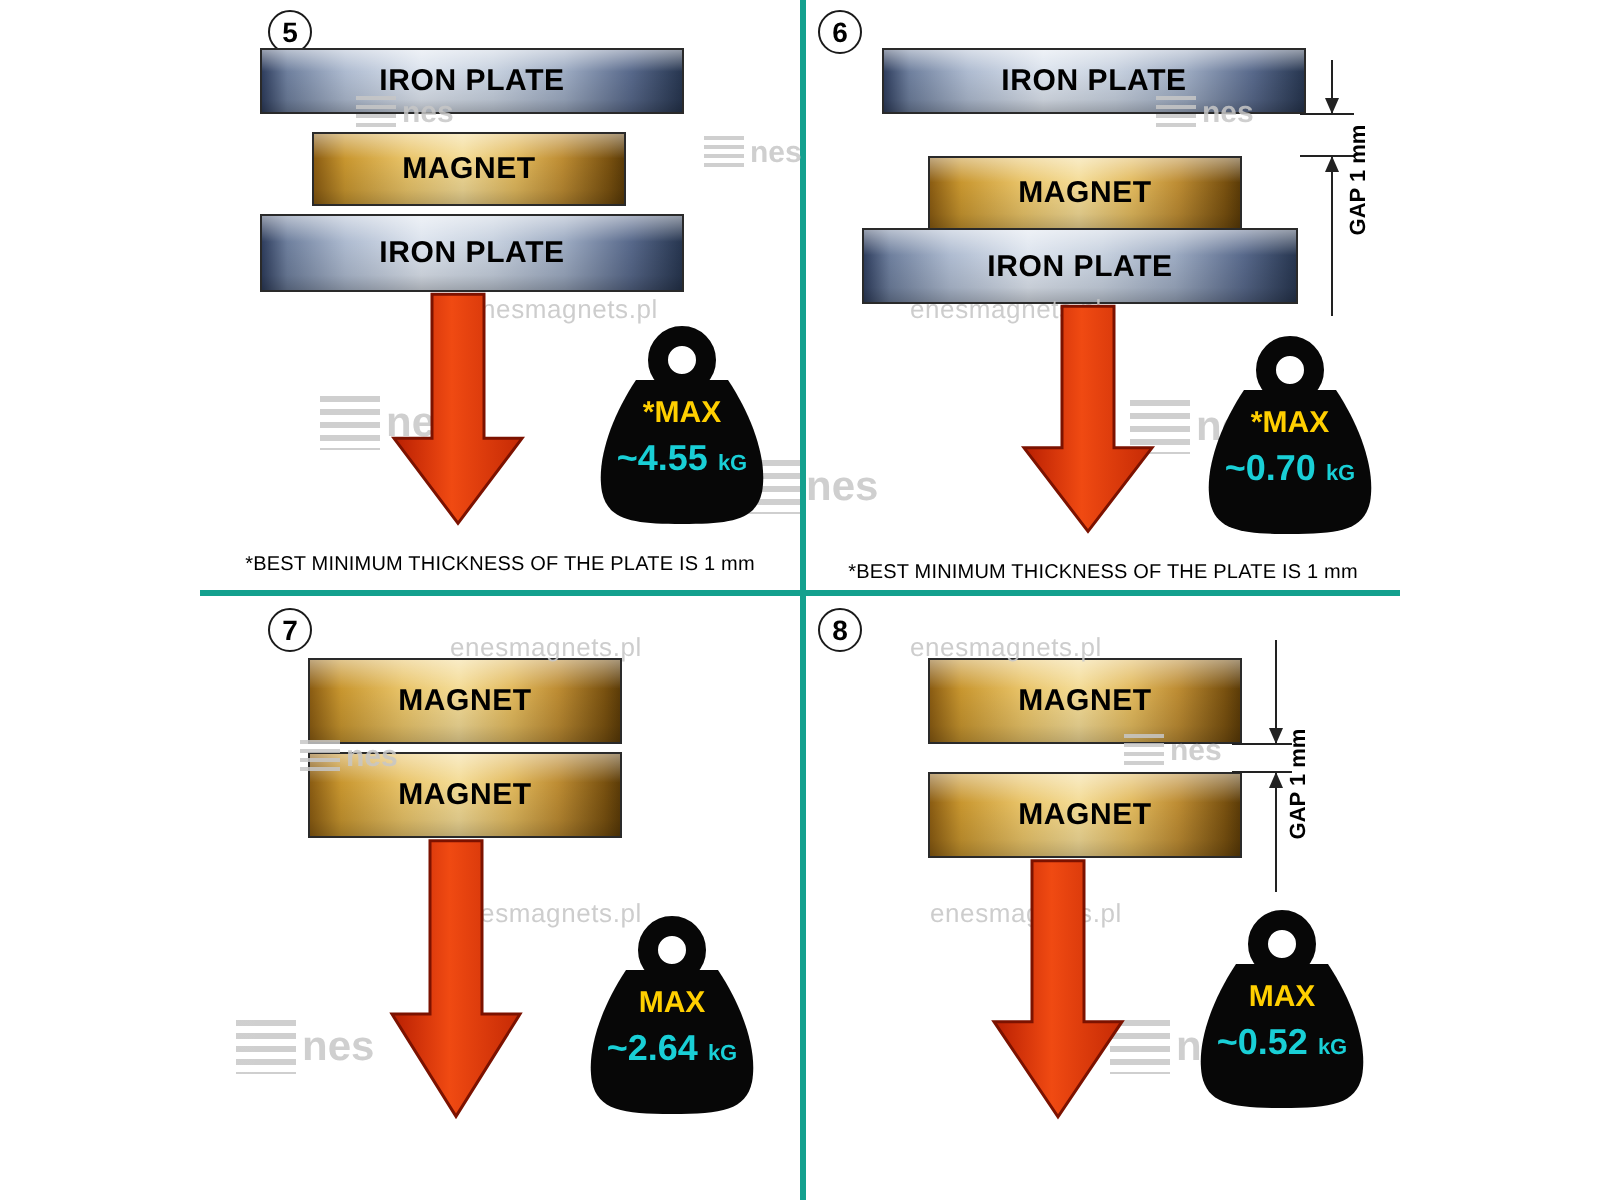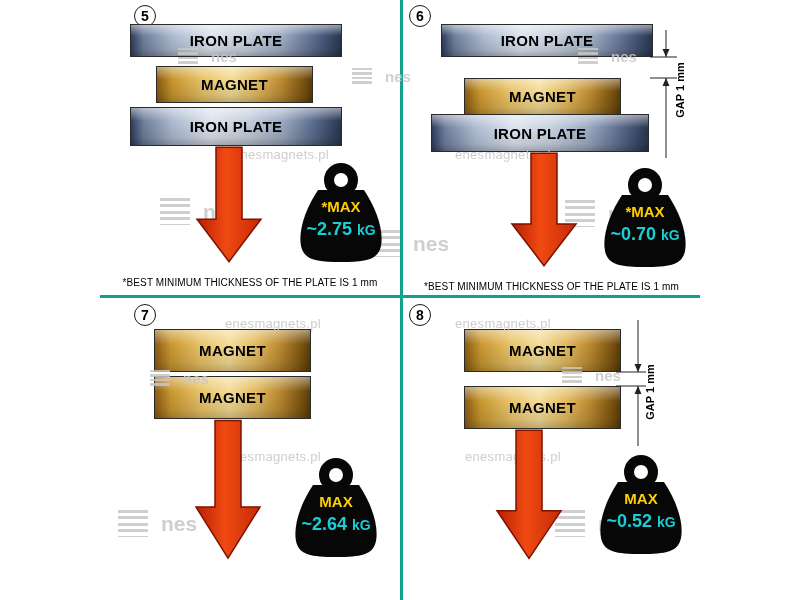--- a/index.html
+++ b/index.html
@@ -43,38 +43,38 @@
   .kb { position:absolute; width:98px; height:101px; z-index:4; }
   .kb svg { position:absolute; left:0; top:0; width:98px; height:101px; }
   .kb-label {
     position:absolute; left:0; top:36%; width:100%; text-align:center;
     color:var(--max_text,#ffcf00); font-weight:700; font-size:15px;
   }
   .kb-value {
     position:absolute; left:0; top:56%; width:100%; text-align:center;
     color:var(--value_text,#19cfd6); font-weight:700; font-size:18px; white-space:nowrap;
   }
-  .kb-value .unit { font-size:14px; font-weight:700; }
+  .kb-value .unit { font-size:11px; font-weight:700; }
 
   
   .footnote {
     position:absolute; text-align:center; font-size:10px; color:#000; z-index:2; letter-spacing:.1px;
   }
   .footnote b { font-weight:400; }
 
   
   .dim { position:absolute; z-index:3; }
   .dim line { stroke:#222; stroke-width:1; }
   .dim polygon { fill:#222; }
   .dim-label { position:absolute; width:16px; display:flex; align-items:center; justify-content:center; z-index:3; }
   .dim-label span { transform:rotate(-90deg); white-space:nowrap; font-size:11px; font-weight:700; color:#000; }
 
   
   .wm-site { position:absolute; color:#c8c8c8; font-size:13px; letter-spacing:.3px; z-index:3; opacity:.9; }
-  .wm-logo { position:absolute; display:flex; align-items:flex-start; gap:13px; color:#c7c7c7; z-index:3; opacity:.85; }
+  .wm-logo { position:absolute; display:flex; align-items:flex-start; gap:3px; color:#c7c7c7; z-index:3; opacity:.85; }
   .enes-e {
     display:inline-block;
     background:repeating-linear-gradient(180deg, currentColor 0 2px, transparent 2px 4.5px);
   }
   .wm-logo.md .enes-e { width:20px; height:18px; }
   .wm-logo.md .enes-t { font-size:15px; font-weight:700; line-height:18px; }
   .wm-logo.lg .enes-e { width:30px; height:27px; background:repeating-linear-gradient(180deg, currentColor 0 3px, transparent 3px 6.5px); }
   .wm-logo.lg .enes-t { font-size:21px; font-weight:700; line-height:27px; }
 </style>
 </head>
@@ -101,21 +101,21 @@
   <div class="bar iron" style="left:130px;top:107px;width:212px;height:39px">IRON PLATE</div>
   <svg class="arrow" style="left:194px;top:146px;width:70px;height:118px" viewBox="0 0 70 100" preserveAspectRatio="none">
     <polygon points="22,1 48,1 48,62 67,62 35,98 3,62 22,62" fill="url(#arrowGrad)" stroke="#7c1200" stroke-width="1.5" vector-effect="non-scaling-stroke"></polygon>
   </svg>
   <div class="kb" style="left:292px;top:162px">
     <svg viewBox="0 0 98 101">
       <circle cx="49" cy="18" r="12" fill="none" stroke="#070707" stroke-width="10"></circle>
       <path d="M 26,28 L 72,28 C 84,46 92,68 89,84 C 86,98 74,100 49,100 C 24,100 12,98 9,84 C 6,68 14,46 26,28 Z" fill="#070707"></path>
     </svg>
     <div class="kb-label">*MAX</div>
-    <div class="kb-value"><span>~2.75</span> <span class="unit">kG</span></div>
+    <div class="kb-value"><span>~4.55</span> <span class="unit">kG</span></div>
   </div>
   <div class="footnote" style="left:100px;top:277px;width:300px">
     <span>*BEST MINIMUM THICKNESS OF THE PLATE IS</span> <b>1 mm</b>
   </div>
 
   <div class="badge" style="left:409px;top:5px">6</div>
   <div class="bar iron" style="left:441px;top:24px;width:212px;height:33px">IRON PLATE</div>
   <div class="bar magnet" style="left:464px;top:78px;width:157px;height:37px">MAGNET</div>
   <div class="bar iron" style="left:431px;top:114px;width:218px;height:38px">IRON PLATE</div>
   <svg class="dim" style="left:650px;top:28px;width:40px;height:132px" viewBox="0 0 40 132">

